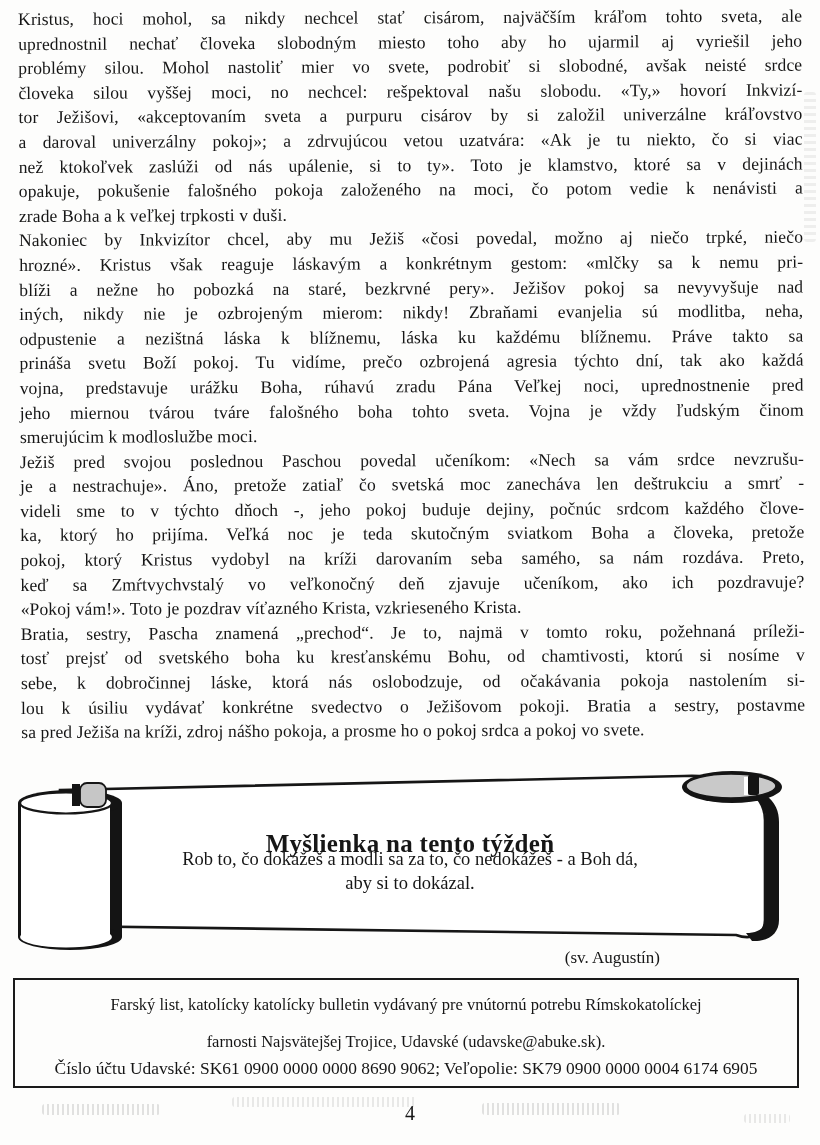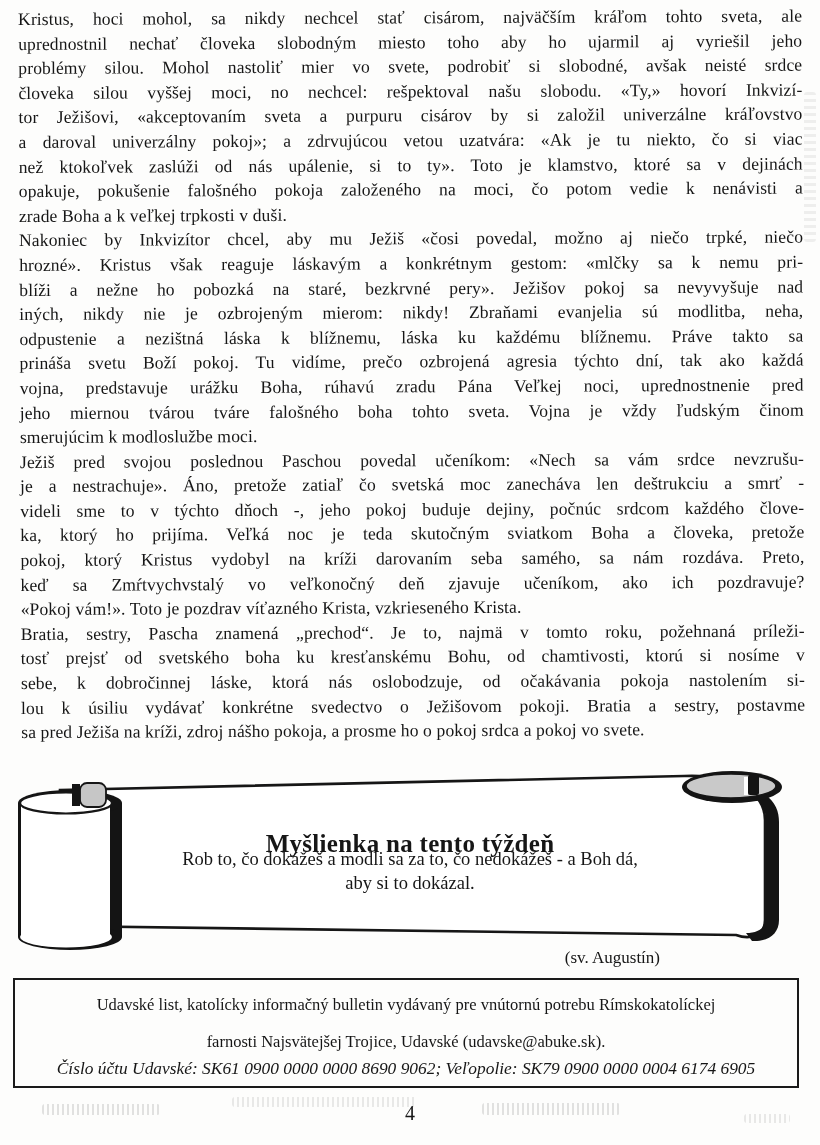--- a/index.html
+++ b/index.html
@@ -29,21 +29,21 @@
   .scroll-q.q2{top:103px;}
   .scroll-attr{position:absolute;right:160px;top:130px;font-size:17px;margin-top:48px;}
   
   .footer-box{
     position:absolute;left:13px;top:978px;width:786px;height:110px;
     border:2.5px solid #1a1a1a;box-sizing:border-box;
     text-align:center;
   }
   .fline{font-size:16.5px;line-height:21.3px;margin-top:16px;}
   .fline.first{margin-top:14px;}
-  .fline.wide{font-size:17.4px;margin-top:5px;font-style:italic;}
+  .fline.wide{font-size:17.4px;margin-top:5px;}
   .page-num{position:absolute;left:0;top:1102px;width:820px;text-align:center;font-size:20px;}
   
   .smudge{position:absolute;opacity:0.16;filter:blur(0.6px);border-radius:3px;
     background:repeating-linear-gradient(90deg,#555 0 2px,transparent 2px 5px);}
   .smudge.v{background:repeating-linear-gradient(180deg,#777 0 3px,transparent 3px 7px);opacity:0.10;}
   .s1{left:42px;top:1104px;width:118px;height:11px;}
   .s2{left:232px;top:1097px;width:185px;height:10px;opacity:0.12;}
   .s3{left:482px;top:1103px;width:138px;height:12px;}
   .s4{left:744px;top:1114px;width:46px;height:9px;opacity:0.12;}
   .s5{left:804px;top:92px;width:12px;height:150px;}
@@ -118,21 +118,21 @@
       <rect x="72" y="14" width="8" height="22" fill="#141414"></rect>
     </g>
   </svg>
   <div class="scroll-title">Myšlienka na tento týždeň</div>
   <div class="scroll-q q1">Rob to, čo dokážeš a modli sa za to, čo nedokážeš - a Boh dá,</div>
   <div class="scroll-q q2">aby si to dokázal.</div>
   <div class="scroll-attr">(sv. Augustín)</div>
 </div>
 
 <div class="footer-box">
-  <div class="fline first">Udavské list, katolícky informačný bulletin vydávaný pre vnútornú potrebu Rímskokatolíckej</div>
+  <div class="fline first">Farský list, katolícky katolícky bulletin vydávaný pre vnútornú potrebu Rímskokatolíckej</div>
   <div class="fline">farnosti Najsvätejšej Trojice, Udavské (udavske@abuke.sk).</div>
   <div class="fline wide">Číslo účtu Udavské: SK61 0900 0000 0000 8690 9062; Veľopolie: SK79 0900 0000 0004 6174 6905</div>
 </div>
 
 <div class="page-num">4</div>
 
 <div class="smudge s1"></div>
 <div class="smudge s2"></div>
 <div class="smudge s3"></div>
 <div class="smudge s4"></div>

